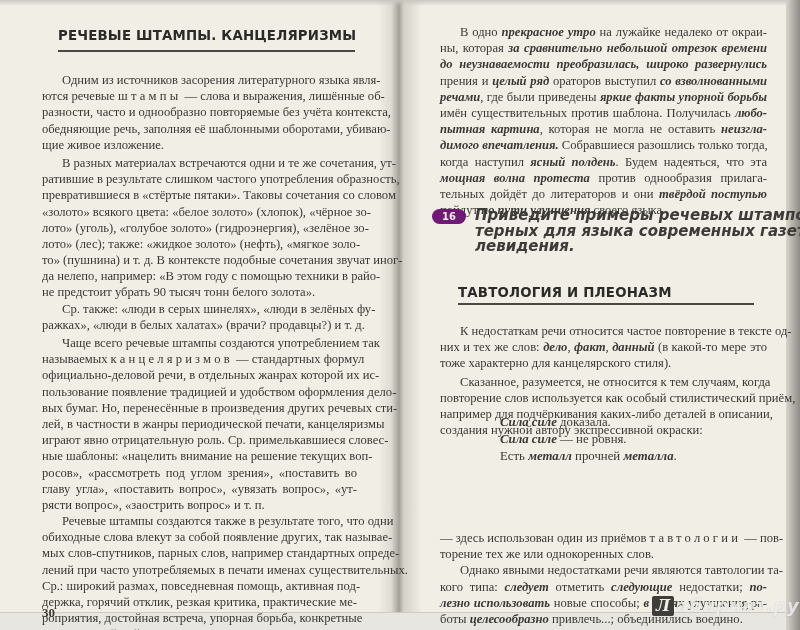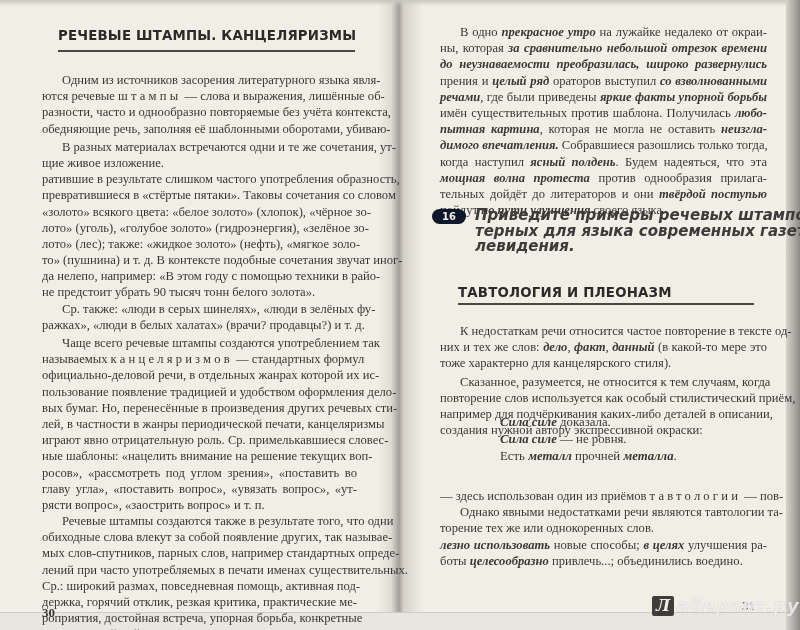--- a/index.html
+++ b/index.html
@@ -77,21 +77,21 @@
   .page-num {
     position: absolute; font-size: 13px; color: #3a3835;
   }
 
   .task {
     position: absolute; left: 432px; top: 208px; width: 340px;
   }
   .task-badge {
     position: absolute; left: 0; top: 1px;
     width: 34px; height: 15px; border-radius: 8px;
-    background: #0f172a; color: #f1eee6;
+    background: #701a75; color: #f1eee6;
     font-family: "DejaVu Sans", sans-serif; font-weight: bold;
     font-size: 10px; line-height: 15px; text-align: center;
   }
   .task-text {
     position: absolute; left: 43px; top: 0; width: 300px;
     font-family: "DejaVu Sans", "Liberation Sans", sans-serif;
     font-style: italic; font-weight: bold;
     font-size: 15px; line-height: 15.5px; color: #3d3b38;
   }
   .task-line { white-space: nowrap; text-align: justify; text-align-last: justify; }
@@ -133,22 +133,22 @@
   <div class="right-edge"></div>
 
   <div class="heading" style="left:58px; top:27px;">РЕЧЕВЫЕ ШТАМПЫ. КАНЦЕЛЯРИЗМЫ</div>
   <div class="rule" style="left:58px; top:50px; width:297px;"></div>
 
   <div class="text-block" id="left-body" style="left:42px; top:72px; width:315px;">
       <div class="line indent"><span>Одним из источников засорения литературного языка явля-</span></div>
       <div class="line"><span>ются речевые </span><span class="seg-sp">штампы</span><span> — слова и выражения, лишённые об-</span></div>
       <div class="line"><span>разности, часто и однообразно повторяемые без учёта контекста,</span></div>
       <div class="line"><span>обедняющие речь, заполняя её шаблонными оборотами, убиваю-</span></div>
+      <div class="line last"><span>щие живое изложение.</span></div>
       <div class="line indent gap"><span>В разных материалах встречаются одни и те же сочетания, ут-</span></div>
-      <div class="line last"><span>щие живое изложение.</span></div>
       <div class="line"><span>ратившие в результате слишком частого употребления образность,</span></div>
       <div class="line"><span>превратившиеся в «стёртые пятаки». Таковы сочетания со словом</span></div>
       <div class="line"><span class="seg-i">«золото»</span><span> всякого цвета: </span><span class="seg-i">«белое золото»</span><span> (хлопок), </span><span class="seg-i">«чёрное зо-</span></div>
       <div class="line"><span class="seg-i">лото»</span><span> (уголь), </span><span class="seg-i">«голубое золото»</span><span> (гидроэнергия), </span><span class="seg-i">«зелёное зо-</span></div>
       <div class="line"><span class="seg-i">лото»</span><span> (лес); также: </span><span class="seg-i">«жидкое золото»</span><span> (нефть), </span><span class="seg-i">«мягкое золо-</span></div>
       <div class="line"><span class="seg-i">то»</span><span> (пушнина) и т. д. В контексте подобные сочетания звучат иног-</span></div>
       <div class="line"><span>да нелепо, например: </span><span class="seg-i">«В этом году с помощью техники в райо-</span></div>
       <div class="line last"><span class="seg-i">не предстоит убрать 90 тысяч тонн белого золота»</span><span>.</span></div>
       <div class="line indent"><span>Ср. также: </span><span class="seg-i">«люди в серых шинелях»</span><span>, </span><span class="seg-i">«люди в зелёных фу-</span></div>
       <div class="line last"><span class="seg-i">ражках»</span><span>, </span><span class="seg-i">«люди в белых халатах»</span><span> (врачи? продавцы?) и т. д.</span></div>
@@ -211,24 +211,25 @@
       <div class="line"><span>например для подчёркивания каких-либо деталей в описании,</span></div>
       <div class="line last"><span>создания нужной автору экспрессивной окраски:</span></div>
     </div>
 
   <div class="poem" id="poem">
       <div class="pline"><span class="seg-bi">Сила силе</span><span class="seg-i"> доказала.</span></div>
       <div class="pline"><span class="seg-bi">Сила силе</span><span class="seg-i"> — не ровня.</span></div>
       <div class="pline"><span class="seg-i">Есть </span><span class="seg-bi">металл</span><span class="seg-i"> прочней </span><span class="seg-bi">металла</span><span class="seg-i">.</span></div>
     </div>
 
-  <div class="text-block" id="right-b" style="left:440px; top:488px; width:327px;">
+  <div class="text-block" id="right-b" style="left:440px; top:530px; width:327px;">
       <div class="line"><span>— здесь использован один из приёмов </span><span class="seg-sp">тавтологии</span><span> — пов-</span></div>
+      <div class="line last"><span>торение тех же или однокоренных слов.</span></div>
       <div class="line indent"><span>Однако явными недостатками речи являются тавтологии та-</span></div>
-      <div class="line last"><span>торение тех же или однокоренных слов.</span></div>
+      <div class="line"><span>кого типа: </span><span class="seg-bi">следует</span><span class="seg-i"> отметить </span><span class="seg-bi">следующие</span><span class="seg-i"> недостатки</span><span>; </span><span class="seg-bi">по-</span></div>
       <div class="line"><span class="seg-bi">лезно использовать</span><span class="seg-i"> новые способы</span><span>; </span><span class="seg-bi">в целях</span><span class="seg-i"> улучшения ра-</span></div>
       <div class="line last"><span class="seg-i">боты </span><span class="seg-bi">целесообразно</span><span class="seg-i"> привлечь...</span><span>; </span><span class="seg-i">объединились воедино</span><span>.</span></div>
     </div>
 
   <div class="page-num" style="left:742px; top:598px;">31</div>
 
   <div class="watermark">
     <div class="wm-logo">Л</div>
     <div class="wm-text">абиринт.ру</div>
   </div>

